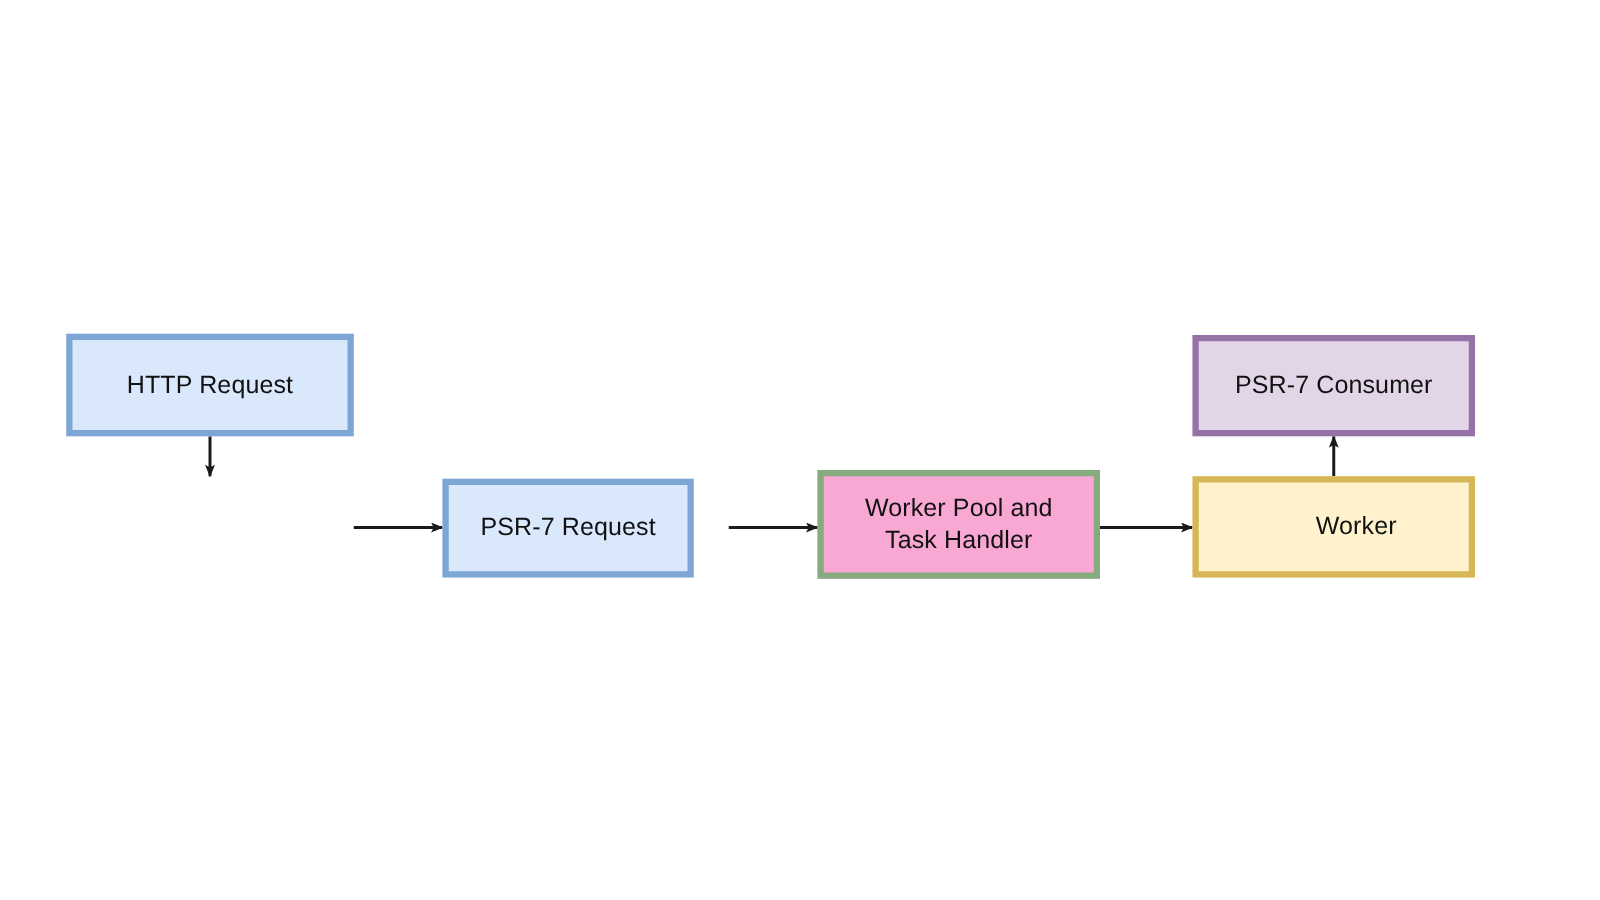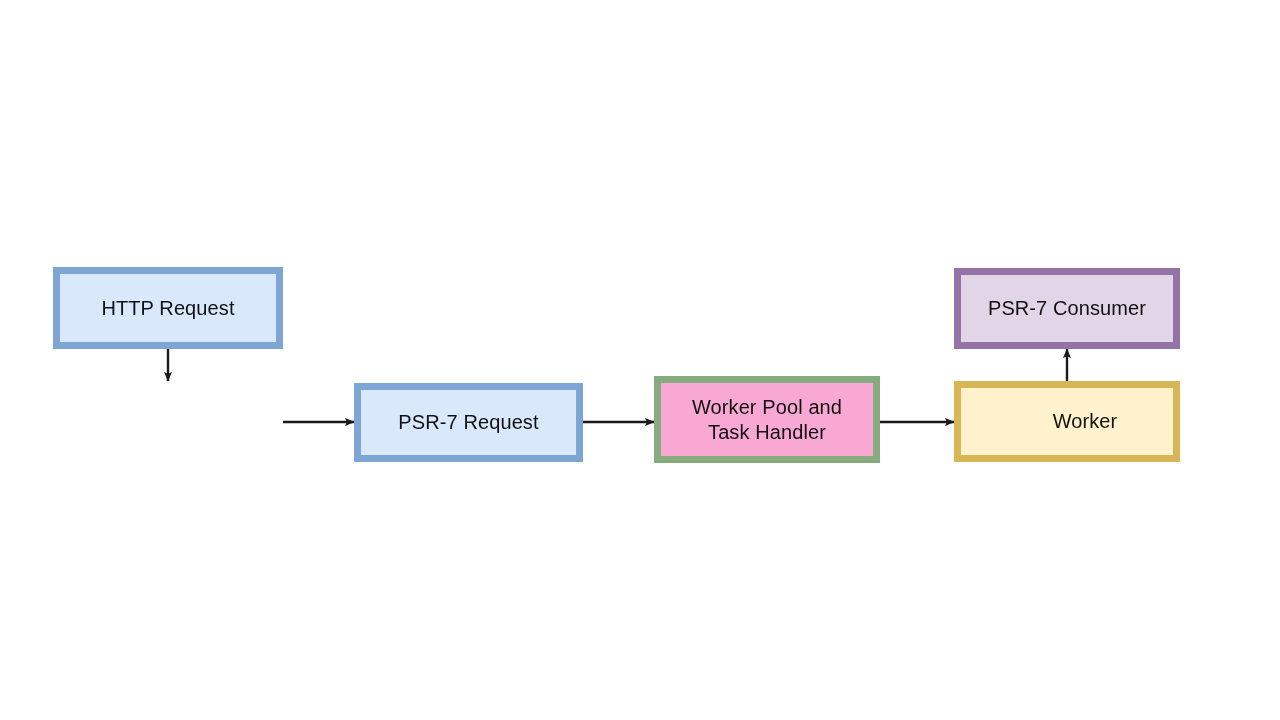--- a/index.html
+++ b/index.html
@@ -18,21 +18,21 @@
     position: absolute;
     left: 0;
     top: 0;
     width: 1280px;
     height: 720px;
     background: #ffffff;
   }
   .node {
     position: absolute;
     box-sizing: border-box;
-    border: 7px solid #be185d;
+    border: 5px solid #be185d;
     display: flex;
     align-items: center;
     justify-content: center;
     text-align: center;
     color: #111111;
     font-size: 20px;
     line-height: 1.22;
     letter-spacing: 0.1px;
     white-space: pre-line;
     font-family: "Liberation Sans", sans-serif;
@@ -75,21 +75,21 @@
     </g>
 
     <g>
       <line x1="1067" y1="381" x2="1067" y2="349" stroke="#1a1a1a" stroke-width="2.4" marker-end="url(#arrowhead)"></line>
     </g>
   </svg>
 
   <div class="node" style="left: 53px; top: 267px; width: 230px; height: 82px; background: rgb(218, 232, 252); border-color: rgb(126, 166, 212); color: rgb(17, 17, 17);">HTTP Request</div>
 
 
-  <div class="node" style="left: 354px; top: 383px; width: 229px; height: 79px; background: rgb(218, 232, 252); border-color: rgb(126, 166, 212); color: rgb(17, 17, 17);">PSR-7 Request</div>
+  <div class="node" style="left: 354px; top: 383px; width: 201px; height: 79px; background: rgb(218, 232, 252); border-color: rgb(126, 166, 212); color: rgb(17, 17, 17);">PSR-7 Request</div>
 
   <div class="node" style="left: 654px; top: 376px; width: 226px; height: 87px; background: #f9a8d4; border-color: rgb(133, 171, 127); color: rgb(17, 17, 17);">Worker Pool and
 Task Handler</div>
 
   <div class="node" style="left: 954px; top: 381px; width: 226px; height: 81px; background: rgb(255, 242, 204); border-color: rgb(214, 182, 86); color: rgb(17, 17, 17); padding-left: 36px;">Worker</div>
 
   <div class="node" style="left: 954px; top: 268px; width: 226px; height: 81px; background: rgb(225, 213, 231); border-color: rgb(150, 115, 166); color: rgb(17, 17, 17);">PSR-7 Consumer</div>
 
 </div>
 

